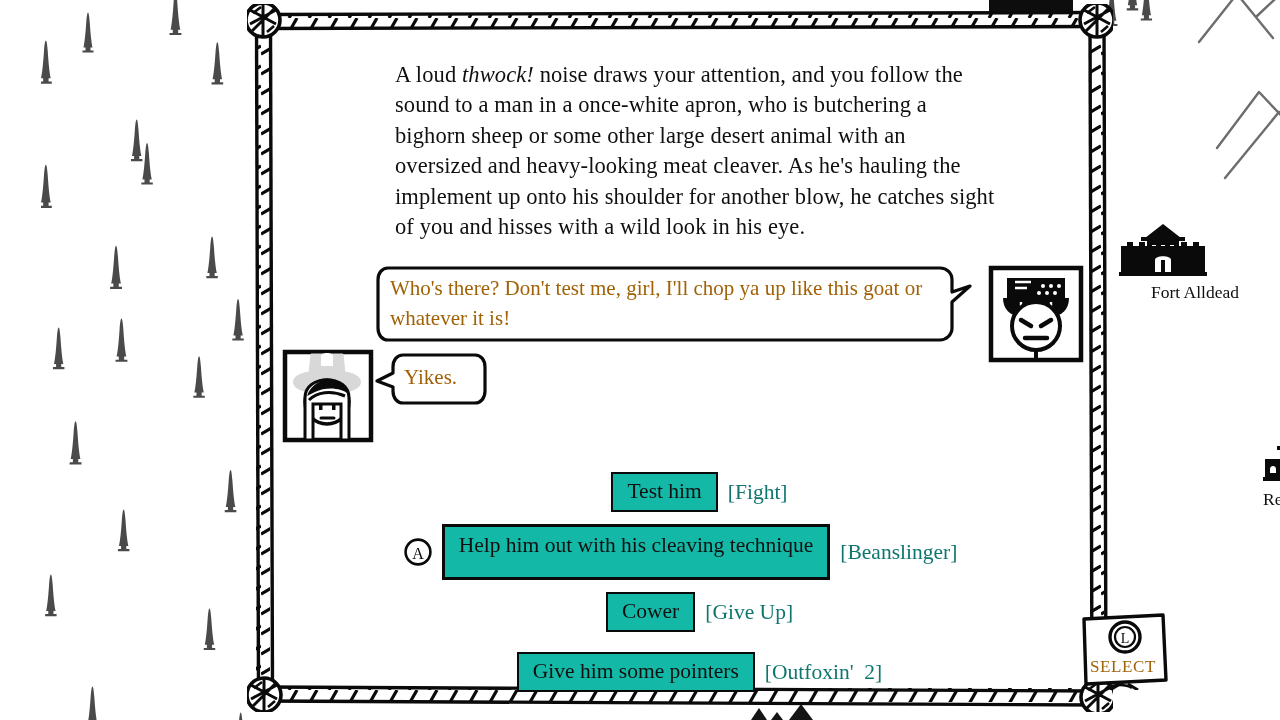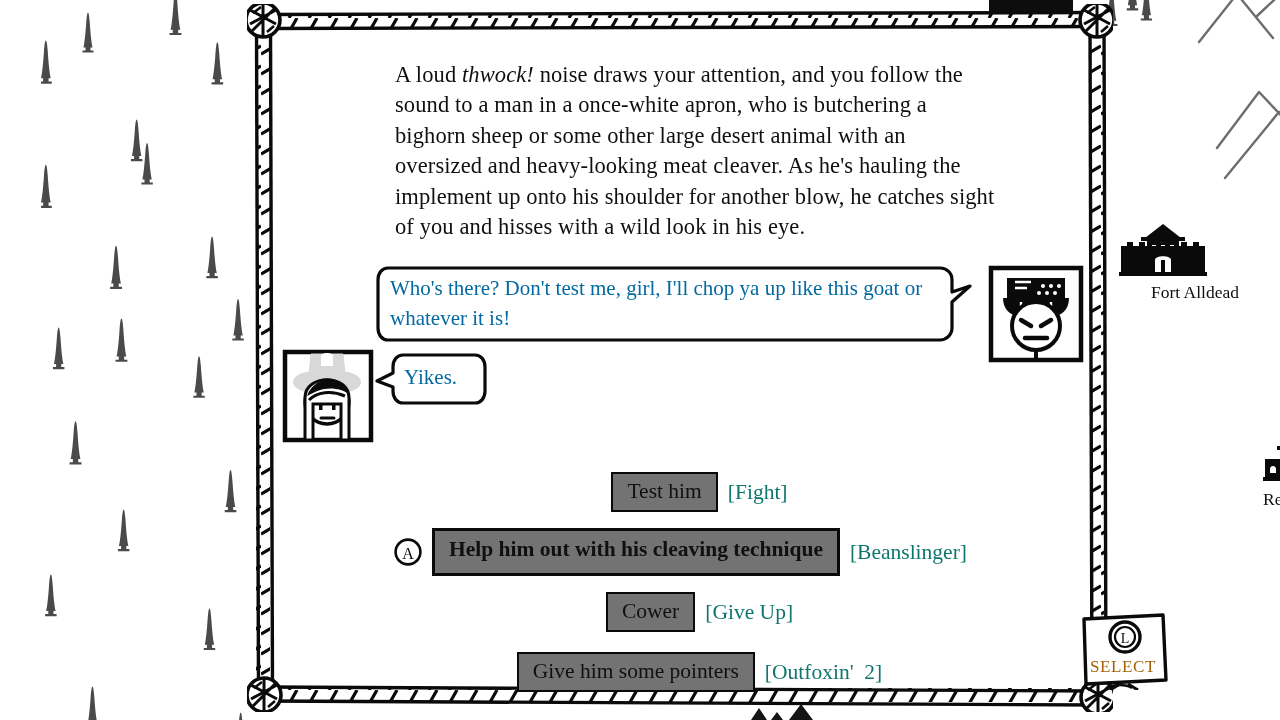--- a/index.html
+++ b/index.html
@@ -90,21 +90,21 @@
     z-index: 8;
   }
 
   
   .bubble {
     position: absolute;
     z-index: 8;
   }
   .bubble-text {
     position: absolute;
-    color: #0369a1;
+    color: #a16207;
     font-size: 21px;
     line-height: 30px;
   }
 
   
   #choices {
     position: absolute;
     left: 16px;
     top: 462px;
     width: 834px;
@@ -121,31 +121,30 @@
   .choice-marker {
     width: 30px;
     height: 30px;
     margin-right: 9px;
     flex: 0 0 auto;
     position: relative;
   }
   .choice-marker.blank { visibility: hidden; }
   .choice-box {
     border: 2px solid #0a0a0a;
-    background: #737373;
+    background: #14b8a6;
     padding: 5px 14px 7px 14px;
     font-size: 21.5px;
     line-height: 1.15;
     color: #101010;
     white-space: nowrap;
   }
   .choice-box.selected {
     border-width: 3.4px;
-    padding: 6px 14px 12px 14px;
-    font-weight: bold;
+    padding: 6px 14px 20px 14px;
   }
   .choice-tag {
     color: #0f766e;
     font-size: 21.5px;
     margin-left: 10px;
     white-space: pre;
   }
 
   
   #select-button {

